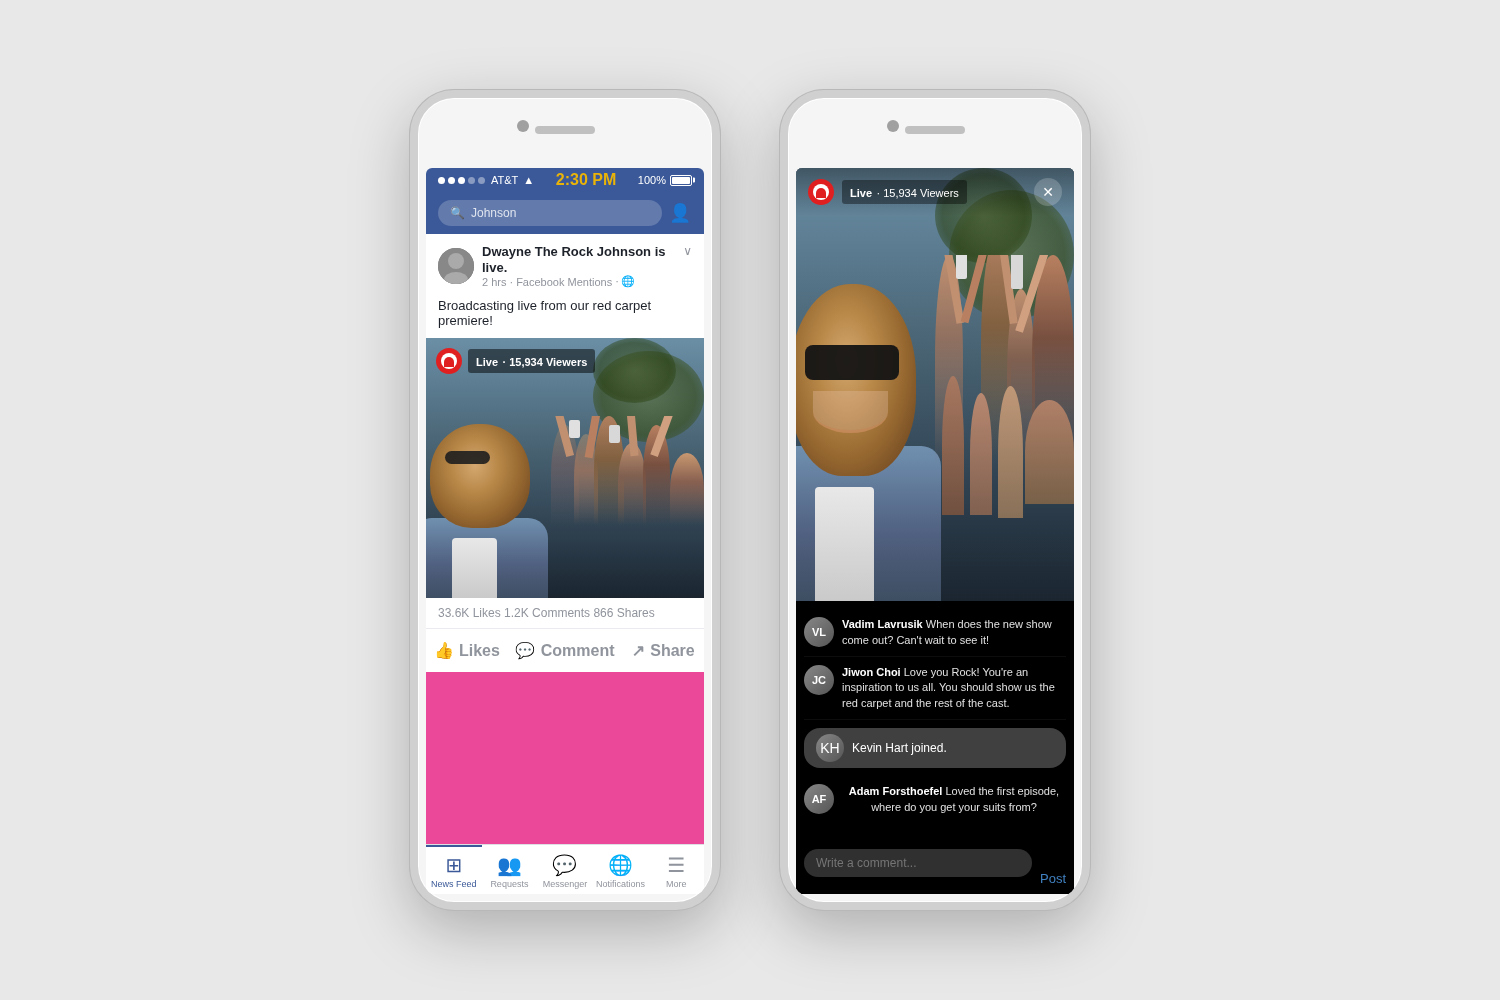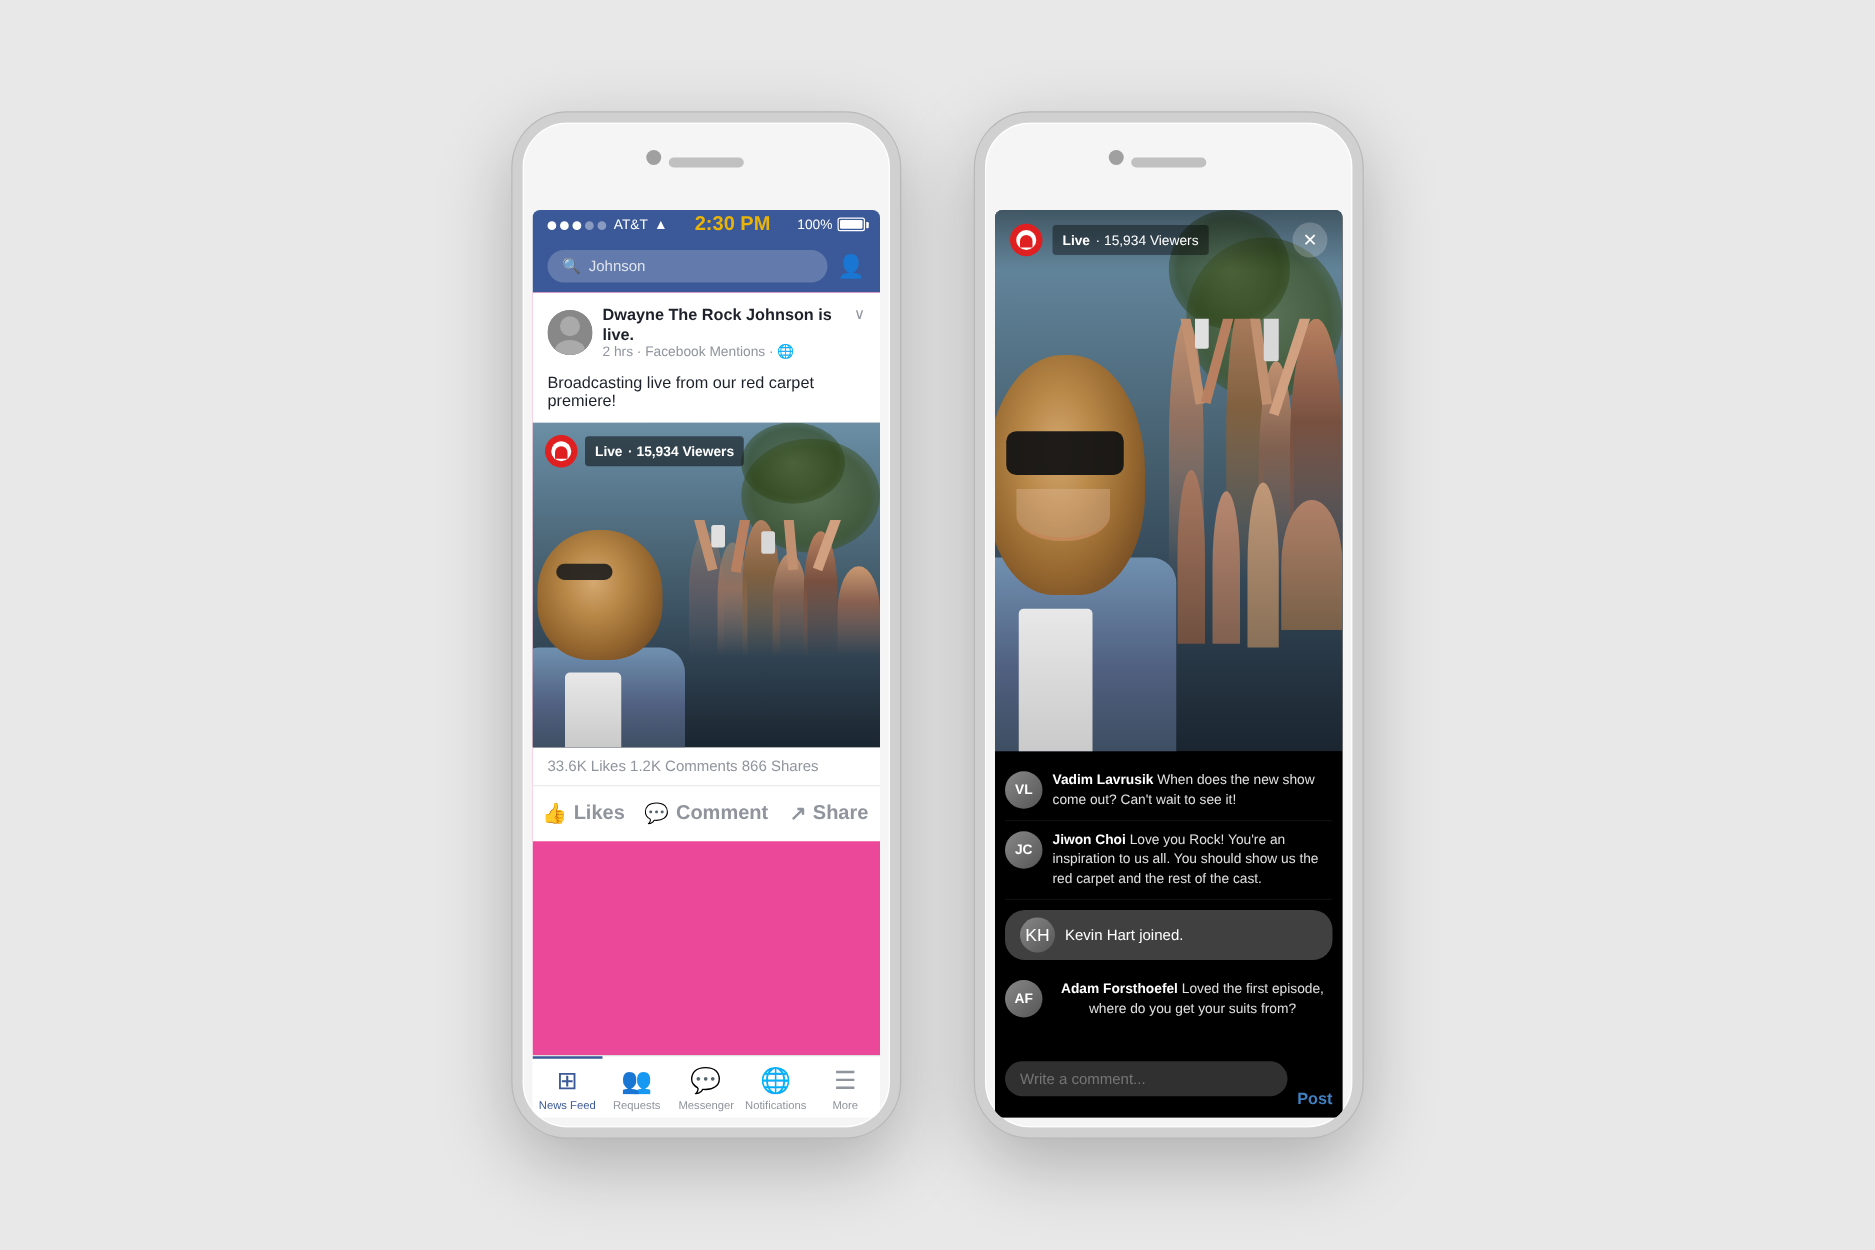--- a/index.html
+++ b/index.html
@@ -117,21 +117,21 @@
     }
 
     .status-center {
       color: #eab308;
       font-size: 16px;
       font-weight: 600;
     }
 
     .status-right {
       display: flex;
-      align-items: flex-start;
+      align-items: center;
       gap: 4px;
     }
 
     .battery-text {
       color: white;
       font-size: 11px;
     }
 
     .battery-icon {
       width: 22px;
@@ -523,21 +523,21 @@
       border: none;
       border-radius: 16px;
       padding: 7px 12px;
       color: #a0a0a0;
       font-size: 12px;
     }
 
     .post-btn {
       color: #4080c0;
       font-size: 13px;
-      font-weight: 700;
+      font-weight: 400;
       cursor: pointer;
       margin-top: 32px;
     }
 
     
     .video-fill {
       position: absolute;
       inset: 0;
       overflow: hidden;
     }

